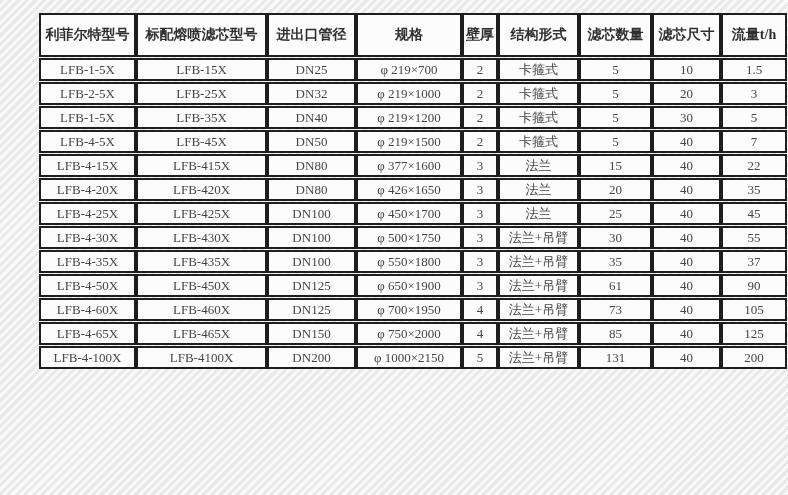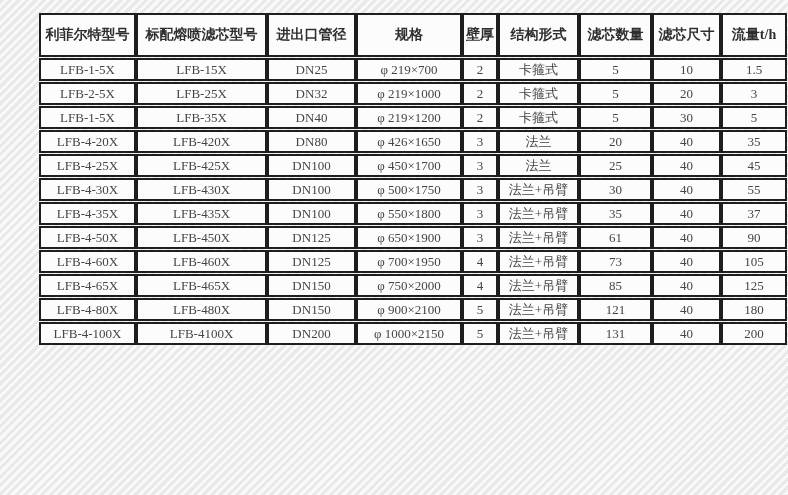--- a/index.html
+++ b/index.html
@@ -114,20 +114,42 @@
         <td>LFB-35X</td>
         <td>DN40</td>
         <td>φ 219×1200</td>
         <td>2</td>
         <td>卡箍式</td>
         <td>5</td>
         <td>30</td>
         <td>5</td>
       </tr>
       <tr>
+        <td>LFB-4-5X</td>
+        <td>LFB-45X</td>
+        <td>DN50</td>
+        <td>φ 219×1500</td>
+        <td>2</td>
+        <td>卡箍式</td>
+        <td>5</td>
+        <td>40</td>
+        <td>7</td>
+      </tr>
+      <tr>
+        <td>LFB-4-15X</td>
+        <td>LFB-415X</td>
+        <td>DN80</td>
+        <td>φ 377×1600</td>
+        <td>3</td>
+        <td>法兰</td>
+        <td>15</td>
+        <td>40</td>
+        <td>22</td>
+      </tr>
+      <tr>
         <td>LFB-4-20X</td>
         <td>LFB-420X</td>
         <td>DN80</td>
         <td>φ 426×1650</td>
         <td>3</td>
         <td>法兰</td>
         <td>20</td>
         <td>40</td>
         <td>35</td>
       </tr>
@@ -191,31 +213,20 @@
         <td>LFB-465X</td>
         <td>DN150</td>
         <td>φ 750×2000</td>
         <td>4</td>
         <td>法兰+吊臂</td>
         <td>85</td>
         <td>40</td>
         <td>125</td>
       </tr>
       <tr>
-        <td>LFB-4-80X</td>
-        <td>LFB-480X</td>
-        <td>DN150</td>
-        <td>φ 900×2100</td>
-        <td>5</td>
-        <td>法兰+吊臂</td>
-        <td>121</td>
-        <td>40</td>
-        <td>180</td>
-      </tr>
-      <tr>
         <td>LFB-4-100X</td>
         <td>LFB-4100X</td>
         <td>DN200</td>
         <td>φ 1000×2150</td>
         <td>5</td>
         <td>法兰+吊臂</td>
         <td>131</td>
         <td>40</td>
         <td>200</td>
       </tr>

